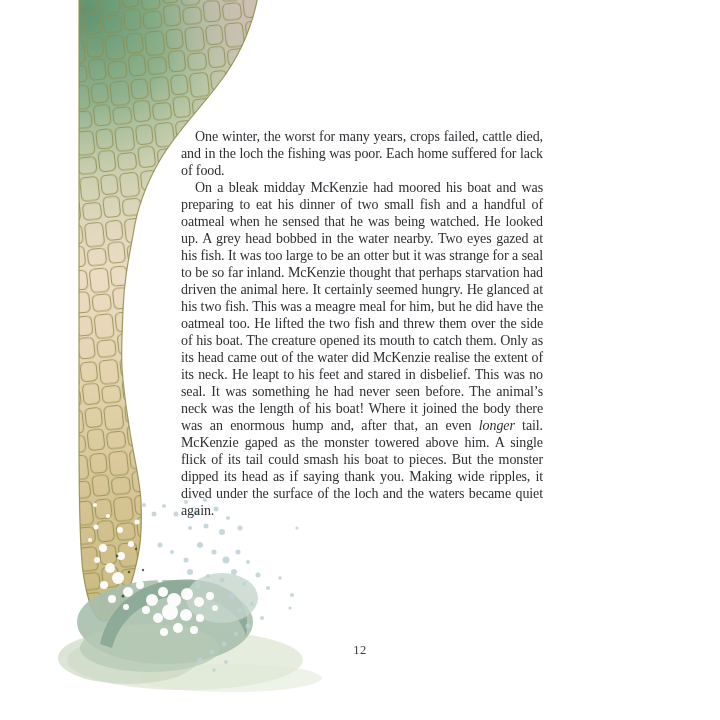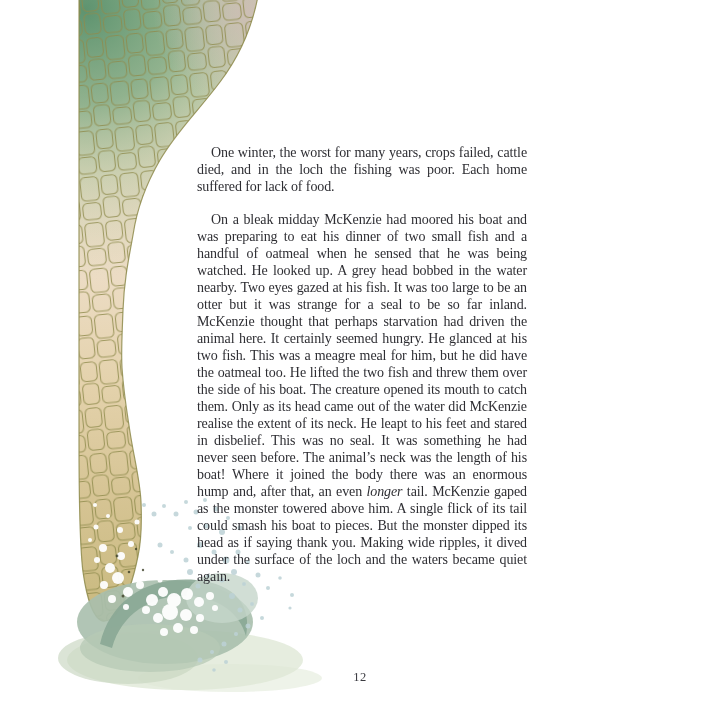--- a/index.html
+++ b/index.html
@@ -6,24 +6,24 @@
   .page{
     position:relative;width:720px;height:720px;background:#ffffff;overflow:hidden;
     font-family:"Liberation Serif","DejaVu Serif",serif;
   }
   .illustration{position:absolute;left:0;top:0;width:720px;height:720px;}
   .text-block{
     position:absolute;left:181px;top:128px;width:362px;
     font-size:14px;line-height:17px;letter-spacing:-0.1px;
     color:#2e2e33;text-align:justify;
   }
-  .text-block p{margin:16px;text-indent:14px;}
+  .text-block p{margin:0;text-indent:14px;}
   .text-block i{}
   .page-number{
-    position:absolute;left:0;top:670px;width:720px;
+    position:absolute;left:0;top:643px;width:720px;
     text-align:center;font-size:12.5px;color:#3a3a40;letter-spacing:0.5px;
   }
 </style>
 </head>
 <body>
 
 <div class="page">
 
   <svg class="illustration" viewBox="0 0 720 720" role="img" aria-label="Watercolour monster tail covered in scales curving down the left side of the page and plunging into the loch with a white splash">
     <defs>

